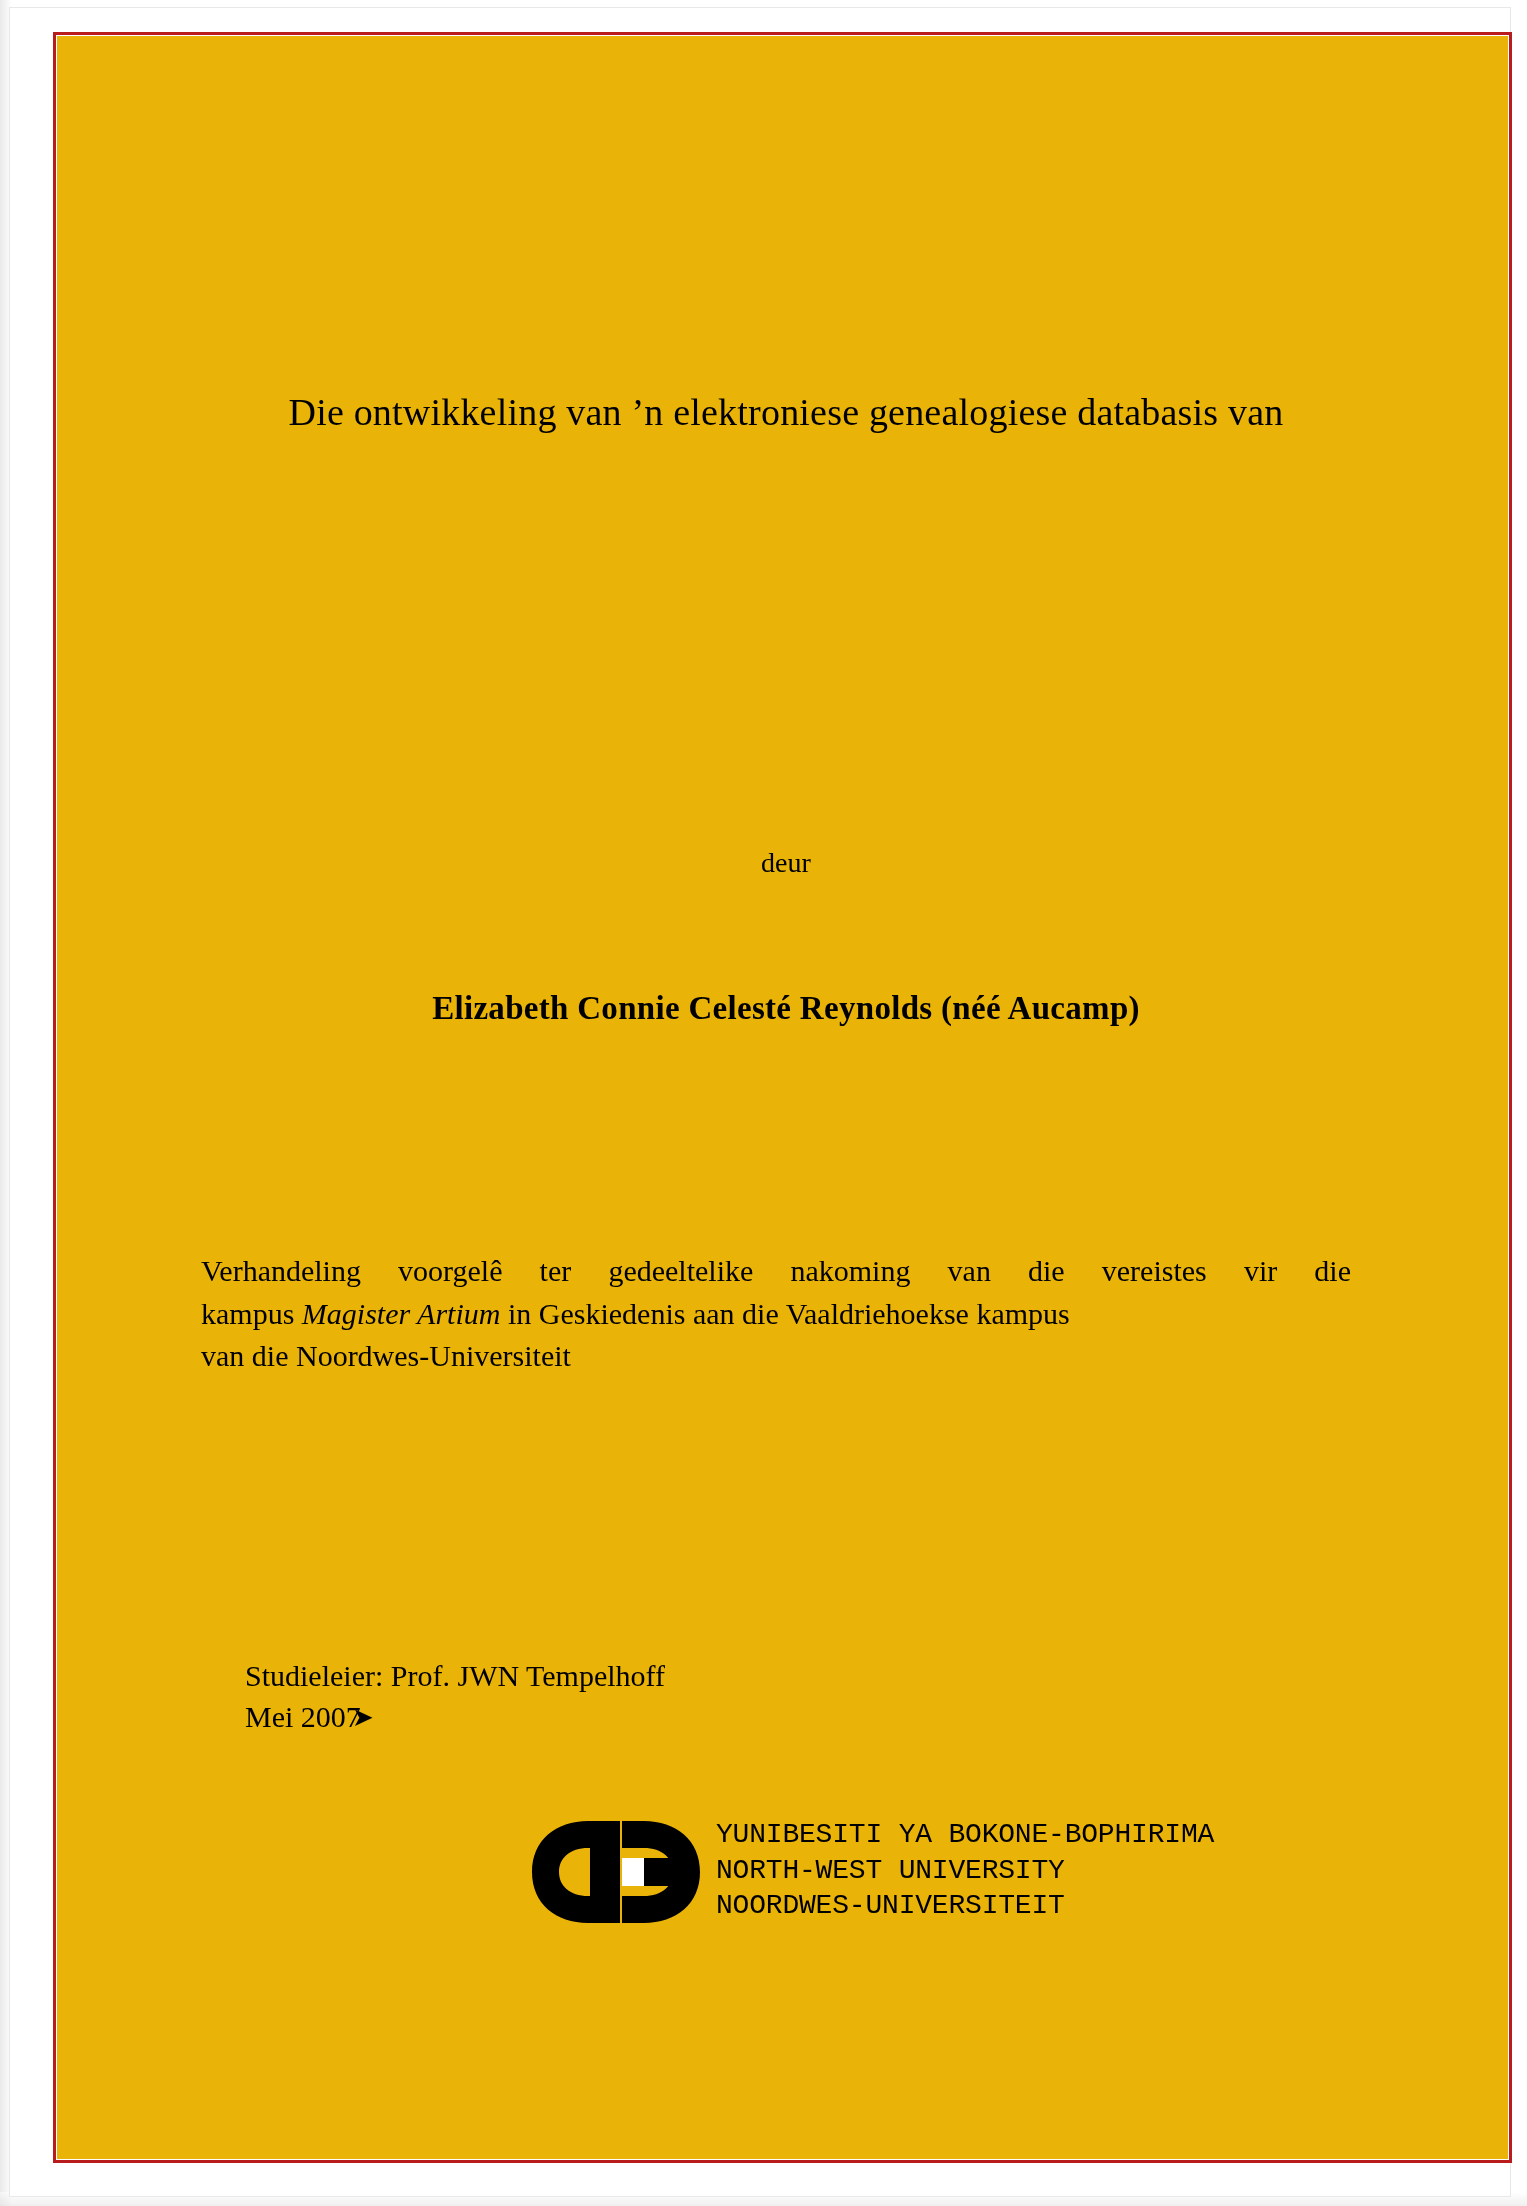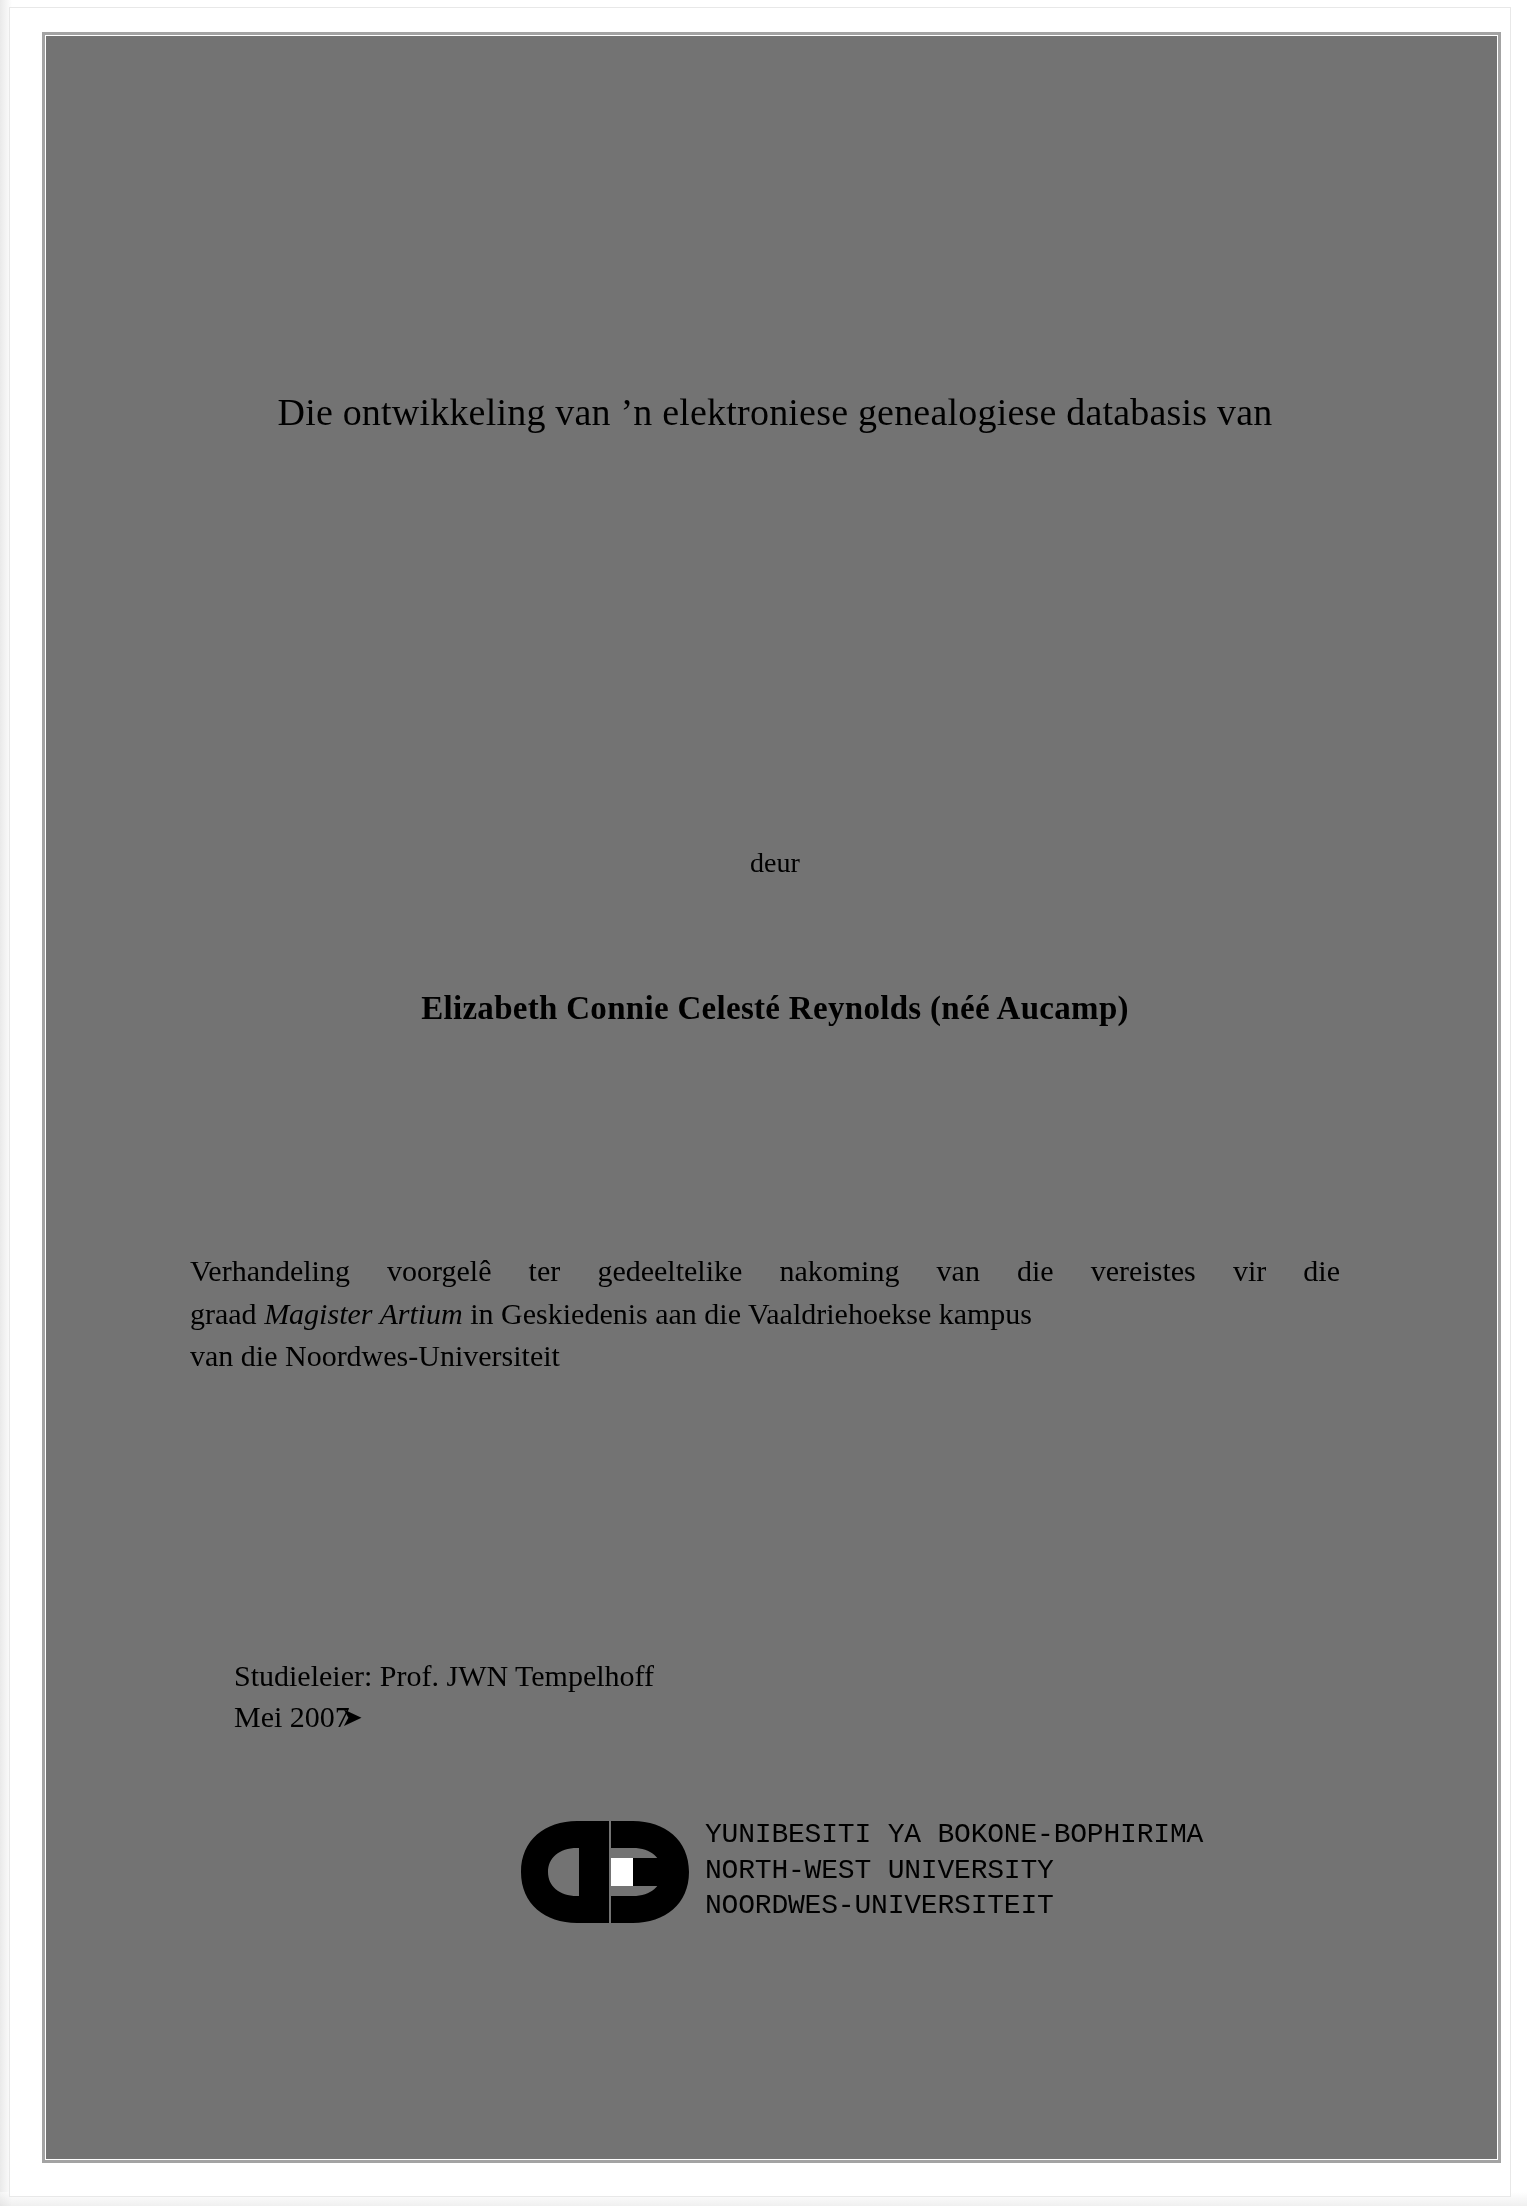--- a/index.html
+++ b/index.html
@@ -33,26 +33,26 @@
     top: 8px;
     width: 1500px;
     height: 2188px;
     background: #ffffff;
     box-shadow: 0 0 0 1px #e8e8e8;
   }
 
   
   .page-frame {
     position: absolute;
-    left: 42px;
+    left: 53px;
     top: 32px;
     width: 1453px;
     height: 2125px;
-    border: 3px solid #a3a3a3;
-    background: #737373;
+    border: 3px solid #b91c1c;
+    background: #eab308;
   }
   .page-frame-inner {
     position: absolute;
     left: 0;
     top: 0;
     right: 0;
     bottom: 0;
     border: 1px solid #ffffff;
   }
 
@@ -201,21 +201,21 @@
       <div class="title-block">
         <div class="title-line">Die ontwikkeling van ’n elektroniese genealogiese databasis van</div>
       </div>
 
       <div class="byline-label">deur</div>
 
       <div class="author">Elizabeth Connie Celesté Reynolds (néé Aucamp)</div>
 
       <div class="submission">
         <div class="just">Verhandeling voorgelê ter gedeeltelike nakoming van die vereistes vir die</div>
-        <div class="flow"><span>graad </span><i>Magister Artium</i><span> in Geskiedenis aan die Vaaldriehoekse kampus</span></div>
+        <div class="flow"><span>kampus </span><i>Magister Artium</i><span> in Geskiedenis aan die Vaaldriehoekse kampus</span></div>
         <div class="flow">van die Noordwes-Universiteit</div>
       </div>
 
       <div class="supervisor-block">
         <div>Studieleier: Prof. JWN Tempelhoff</div>
         <div class="date-line">
           <span>Mei 2007</span>
           <span class="mark">➤</span>
         </div>
       </div>

